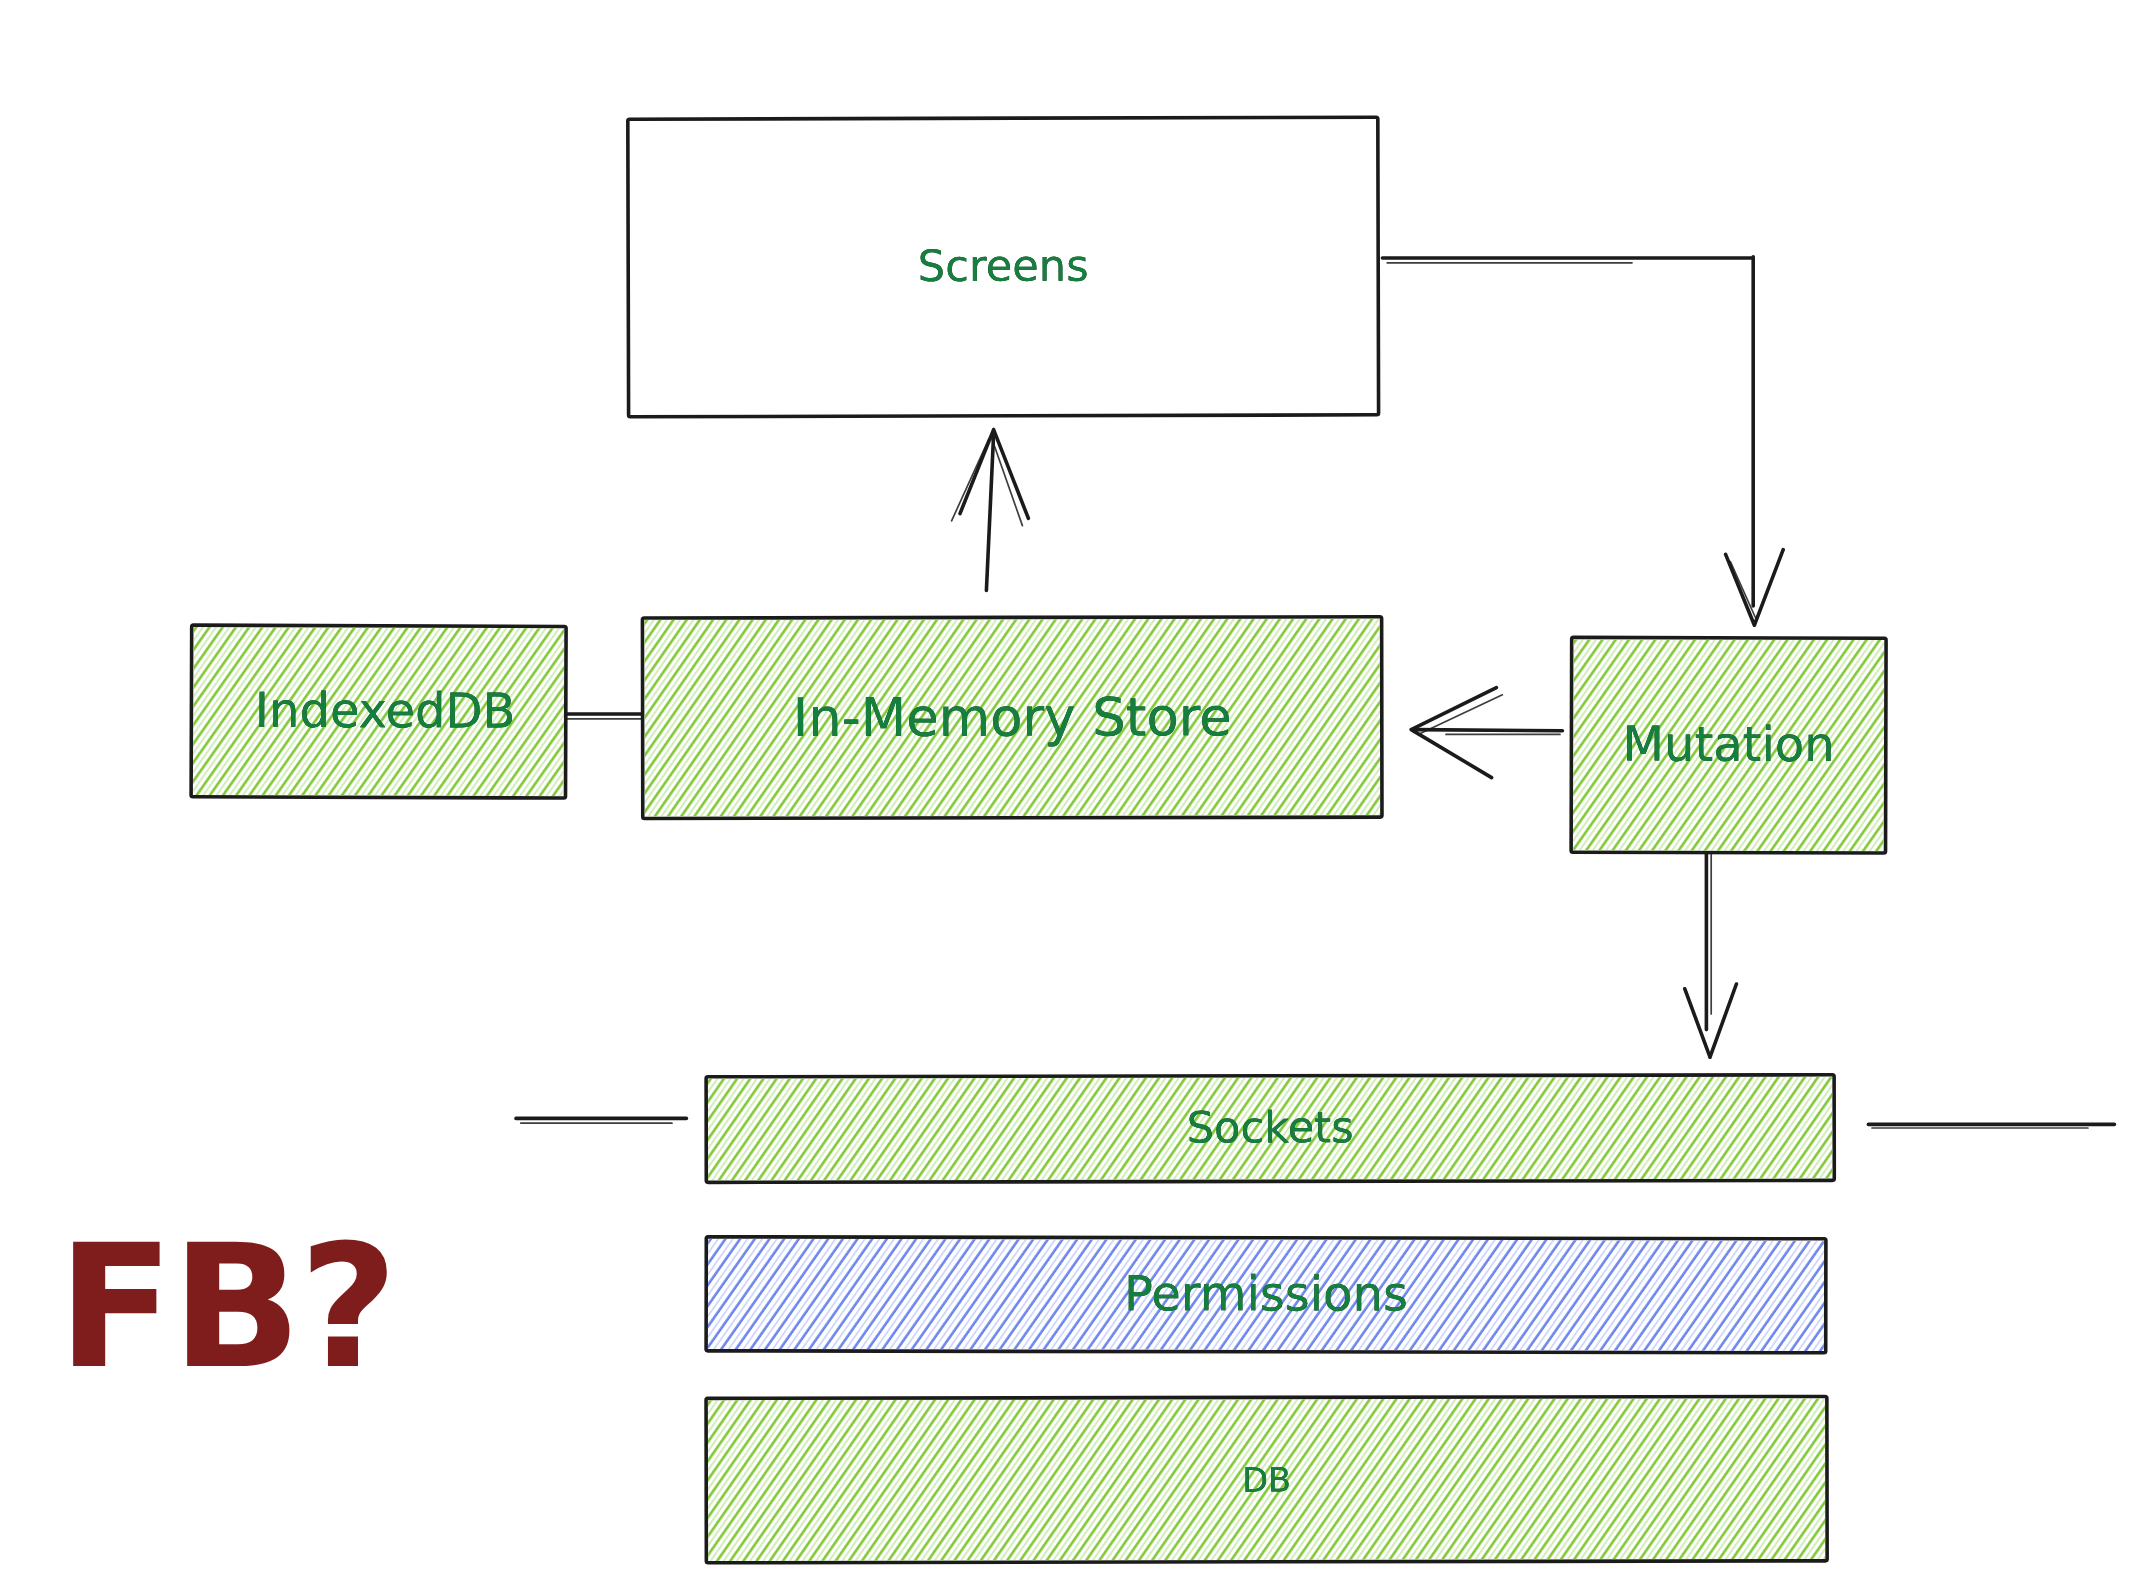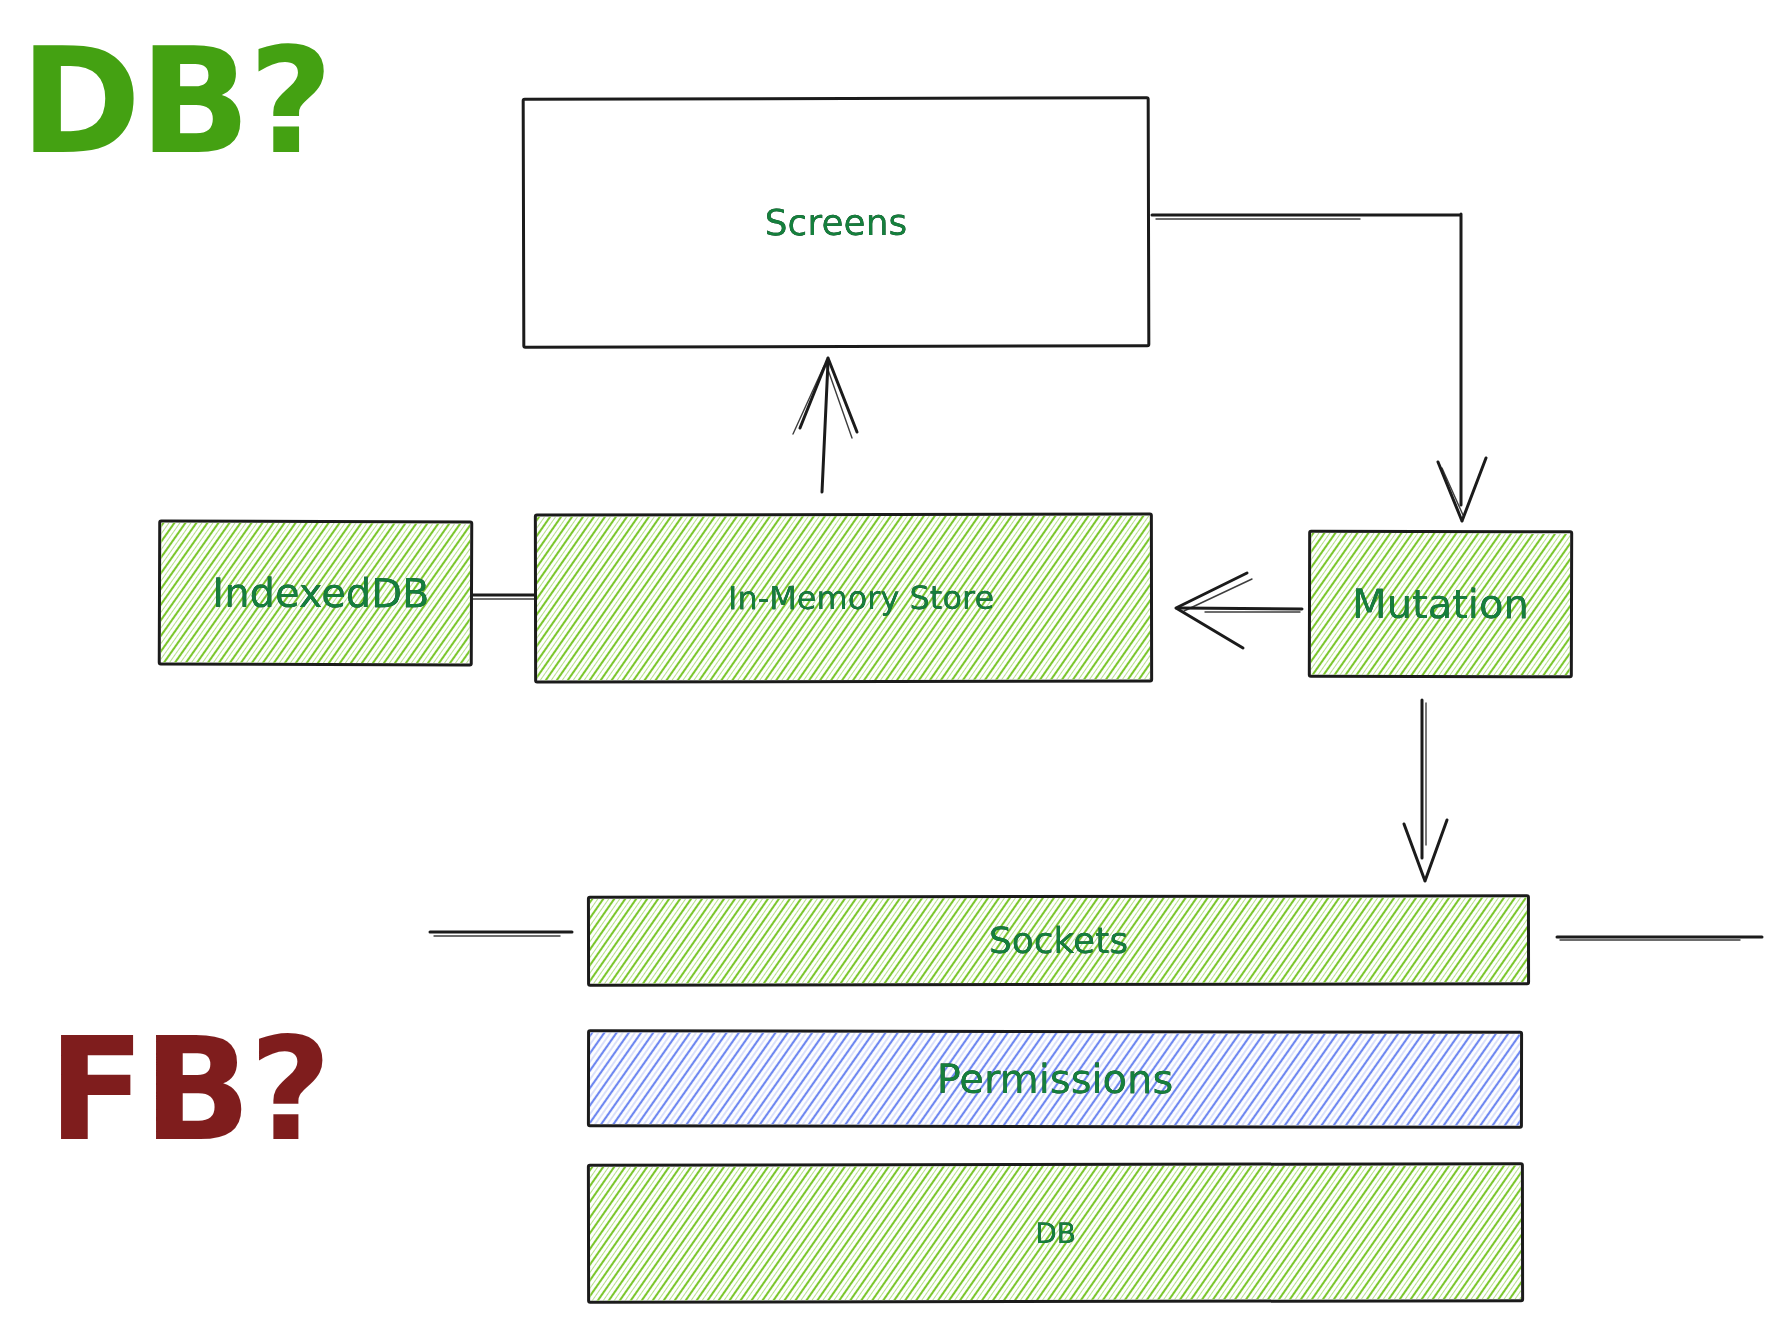--- a/index.html
+++ b/index.html
@@ -87,43 +87,42 @@
     <g>
       <path d="M430 932 H572"></path>
       <path class="thin" d="M434 936 H560"></path>
     </g>
     <g>
       <path d="M1557 937 H1762"></path>
       <path class="thin" d="M1560 940 H1740"></path>
     </g>
   </svg>
 
-  <div class="annotation" style="left:20px;top:42px;font-size:146px;color:#44a112;">DB?</div>
 
   <div class="annotation" style="left:48px;top:1032px;font-size:142px;color:#7f1d1d;">FB?</div>
 
   <div class="node" style="left:522px;top:97px;width:628px;height:251px;transform:rotate(-0.15deg);">
     <span class="label" style="font-size:36px;">Screens</span>
   </div>
 
   <div class="node" style="left:158px;top:520px;width:315px;height:146px;transform:rotate(0.2deg);">
     <svg class="hatch">
       <rect width="100%" height="100%" fill="url(#hatch-green)"></rect>
     </svg>
     <span class="label" style="font-size:40px;padding-left:11px;">IndexedDB</span>
   </div>
 
   <div class="node" style="left:534px;top:513px;width:619px;height:170px;transform:rotate(-0.1deg);">
     <svg class="hatch">
       <rect width="100%" height="100%" fill="url(#hatch-green)"></rect>
     </svg>
-    <span class="label" style="font-size:32px;padding-left:35px;">In-Memory Store</span>
+    <span class="label" style="font-size:44px;">In-Memory Store</span>
   </div>
 
-  <div class="node" style="left:1308px;top:530px;width:265px;height:148px;transform:rotate(0.15deg);">
+  <div class="node" style="left:1308px;top:530px;width:265px;height:182px;transform:rotate(0.15deg);">
     <svg class="hatch">
       <rect width="100%" height="100%" fill="url(#hatch-green)"></rect>
     </svg>
     <span class="label" style="font-size:40px;">Mutation</span>
   </div>
 
   <div class="node" style="left:587px;top:895px;width:943px;height:91px;transform:rotate(-0.1deg);">
     <svg class="hatch">
       <rect width="100%" height="100%" fill="url(#hatch-green)"></rect>
     </svg>

